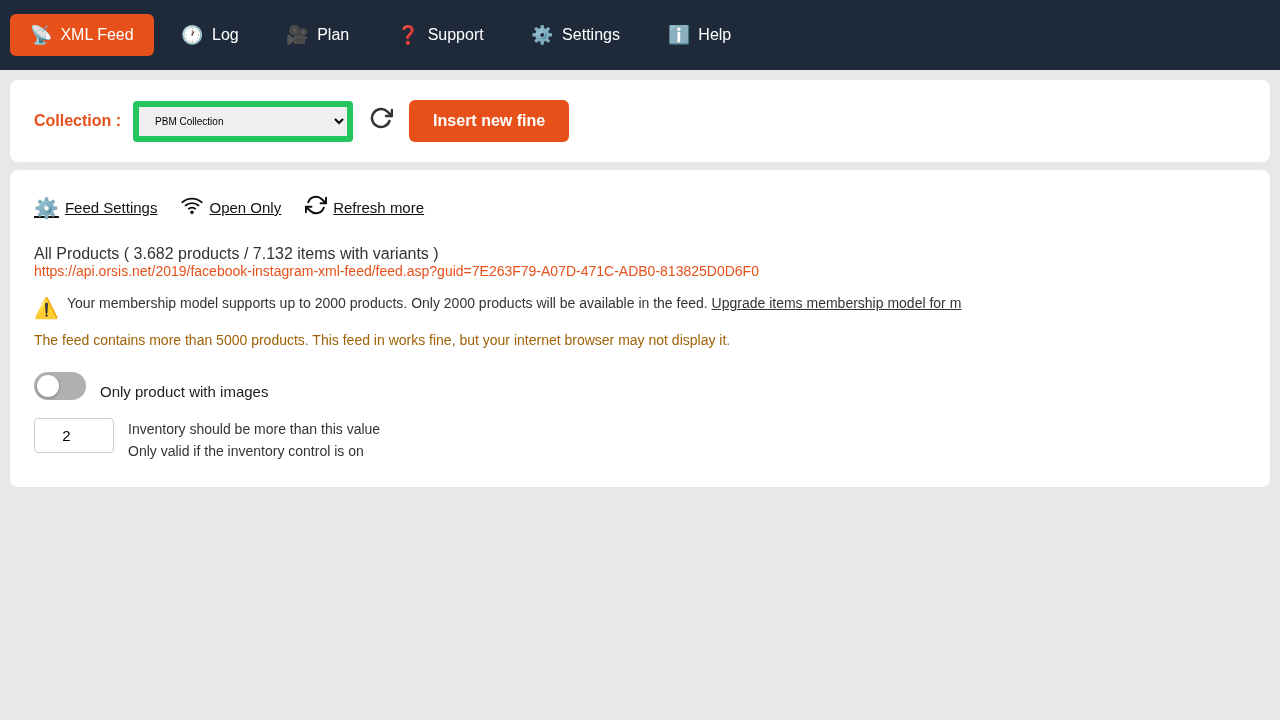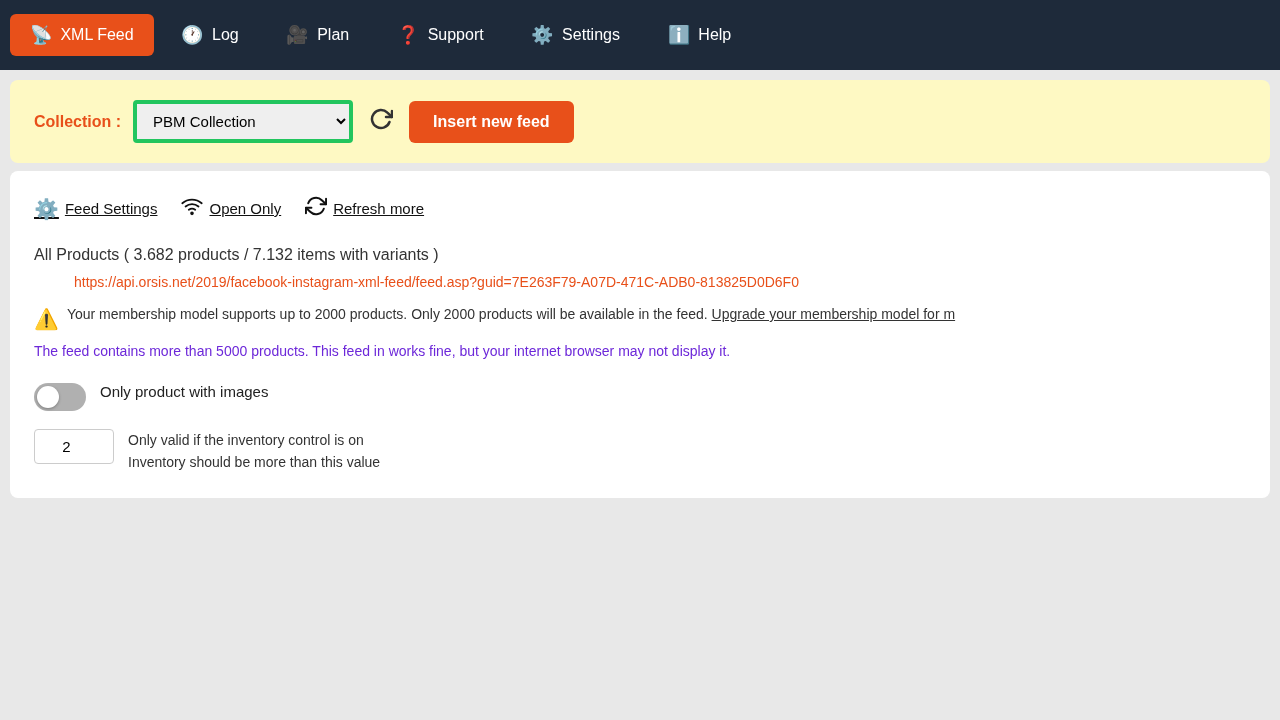--- a/index.html
+++ b/index.html
@@ -33,39 +33,39 @@
       font-size: 18px;
     }
 
     
     .content-wrapper {
       padding: 10px;
     }
 
     
     .collection-section {
-      background: #fef9c3;
+      background: #ffffff;
       border-radius: 8px;
       padding: 20px 24px;
       margin-bottom: 8px;
       display: flex;
       align-items: center;
       gap: 12px;
     }
     .collection-label {
       color: #e8501a;
       font-weight: bold;
       font-size: 16px;
       white-space: nowrap;
     }
     .collection-select {
       padding: 8px 12px;
-      border: 4px solid #22c55e;
+      border: 6px solid #22c55e;
       border-radius: 4px;
-      font-size: 15px;
+      font-size: 10px;
       min-width: 220px;
       appearance: auto;
       cursor: pointer;
     }
     .refresh-btn {
       background: none;
       border: none;
       cursor: pointer;
       font-size: 22px;
       color: #333;
@@ -112,36 +112,34 @@
     }
     .feed-toolbar-item .icon {
       font-size: 20px;
     }
 
     
     .products-title {
       color: #e8501a;
       font-size: 16px;
       font-weight: bold;
-      margin-bottom: 10px;
     }
     .products-title span {
       color: #333;
       font-weight: normal;
     }
 
     
     .feed-url {
       color: #e8501a;
       font-size: 14px;
       margin-bottom: 16px;
       word-break: break-all;
       text-decoration: none;
       display: block;
-      margin-left: 40px;
     }
 
     
     .warning-row {
       display: flex;
       align-items: flex-start;
       gap: 8px;
       margin-bottom: 12px;
       font-size: 14px;
       color: #333;
@@ -153,29 +151,29 @@
       margin-top: 1px;
     }
     .upgrade-link {
       color: #333;
       text-decoration: underline;
       cursor: pointer;
     }
 
     
     .info-text {
-      color: #6d28d9;
+      color: #a16207;
       font-size: 14px;
       margin-bottom: 24px;
     }
 
     
     .toggle-row {
       display: flex;
-      align-items: flex-start;
+      align-items: flex-end;
       gap: 14px;
       margin-bottom: 18px;
     }
     .toggle-label {
       font-size: 15px;
       color: #222;
     }
     .toggle {
       position: relative;
       width: 52px;
@@ -264,21 +262,21 @@
       <option>PBM Collection</option>
       <option>All Products</option>
       <option>Featured</option>
     </select>
     <button class="refresh-btn" title="Refresh">
       <svg width="24" height="24" viewBox="0 0 24 24" fill="none" stroke="#333" stroke-width="2.5" stroke-linecap="round" stroke-linejoin="round">
         <path d="M23 4v6h-6"></path>
         <path d="M20.49 15a9 9 0 1 1-2.12-9.36L23 10"></path>
       </svg>
     </button>
-    <button class="insert-btn">Insert new feed</button>
+    <button class="insert-btn">Insert new fine</button>
   </div>
 
   <div class="feed-panel">
 
     <div class="feed-toolbar">
       <button class="feed-toolbar-item">
         <span class="icon">⚙️</span>
         <span>Feed Settings</span>
       </button>
       <button class="feed-toolbar-item">
@@ -308,39 +306,39 @@
       <span>All Products</span>
       <span>( 3.682 products / 7.132 items with variants )</span>
     </div>
 
     <a class="feed-url" href="#">https://api.orsis.net/2019/facebook-instagram-xml-feed/feed.asp?guid=7E263F79-A07D-471C-ADB0-813825D0D6F0</a>
 
     <div class="warning-row">
       <span class="warning-icon">⚠️</span>
       <span>
         <span>Your membership model supports up to 2000 products. Only 2000 products will be available in the feed.</span>
-        <a class="upgrade-link" href="#">Upgrade your membership model for m</a>
+        <a class="upgrade-link" href="#">Upgrade items membership model for m</a>
       </span>
     </div>
 
     <div class="info-text">The feed contains more than 5000 products. This feed in works fine, but your internet browser may not display it.</div>
 
     <div class="toggle-row">
       <label class="toggle">
         <input type="checkbox" style="">
         <div class="toggle-slider off">
           <div class="toggle-knob off"></div>
         </div>
       </label>
       <span class="toggle-label">Only product with images</span>
     </div>
 
 
     <div class="inventory-row">
       <input class="inventory-input" type="number" value="2" style="">
       <div class="inventory-text">
+        <div>Inventory should be more than this value</div>
         <div>Only valid if the inventory control is on</div>
-        <div>Inventory should be more than this value</div>
       </div>
     </div>
 
   </div>
 </div>
 
 </body></html>

